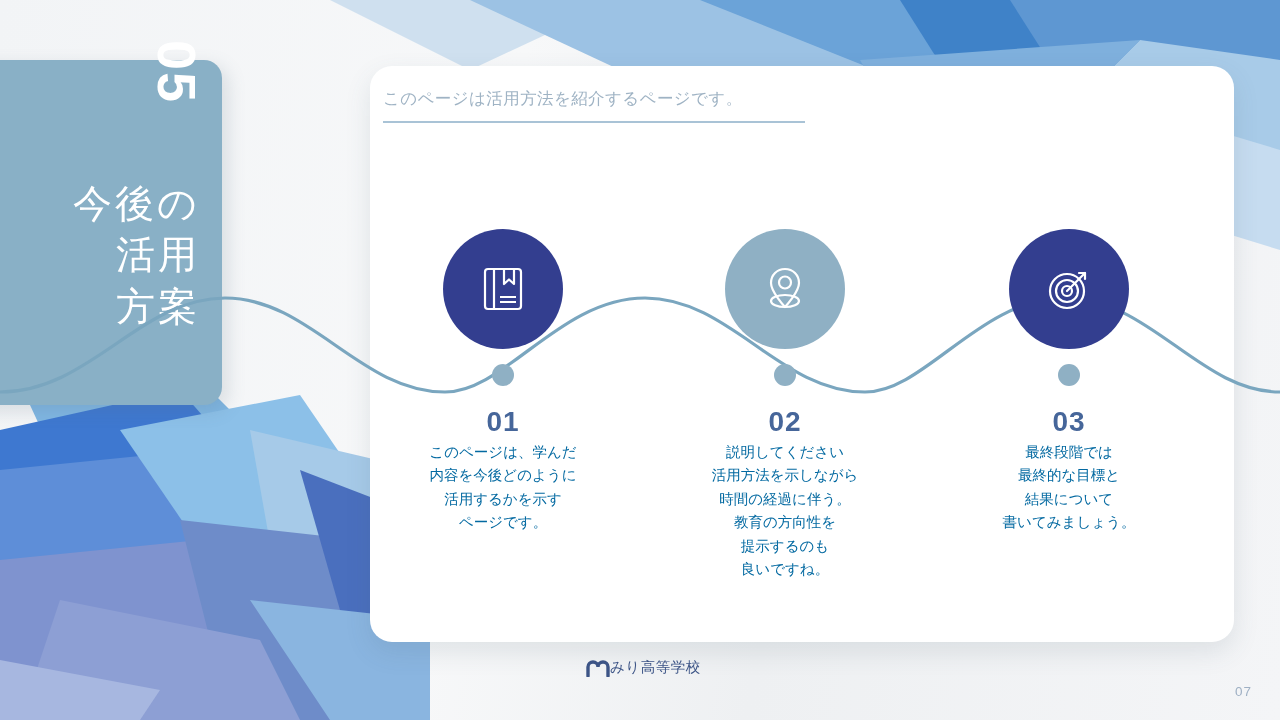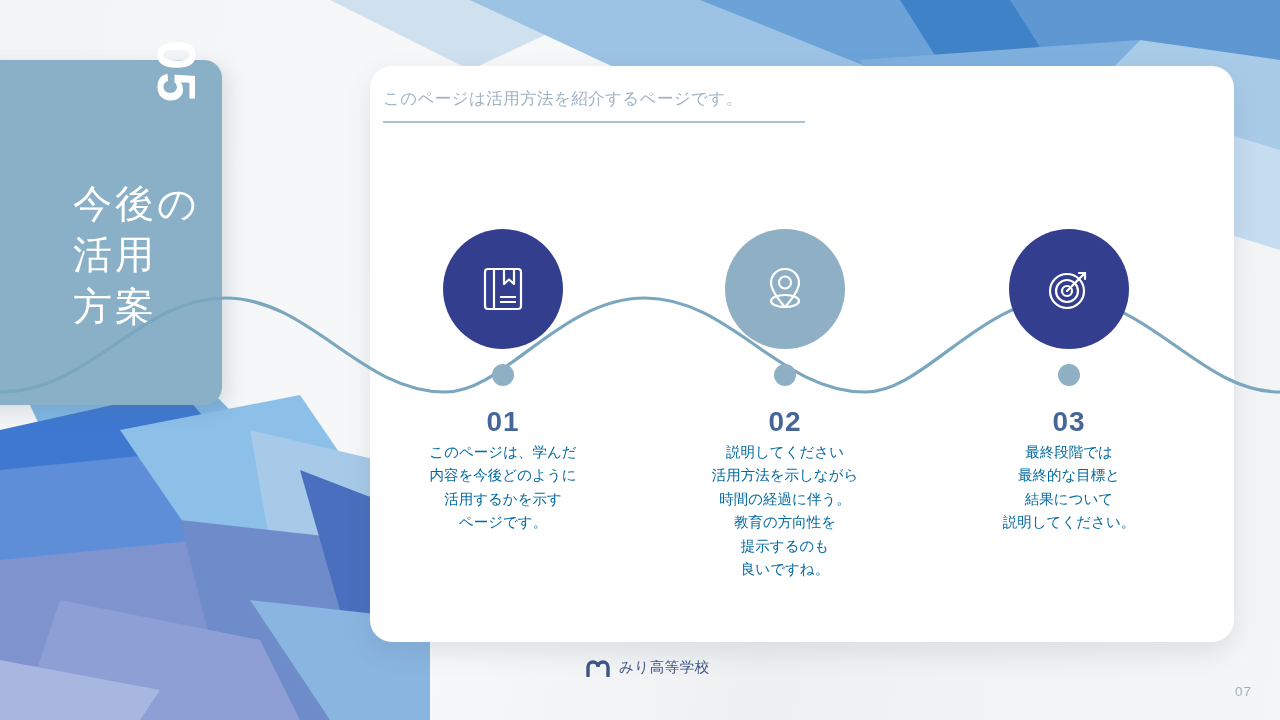--- a/index.html
+++ b/index.html
@@ -56,21 +56,21 @@
     color: #ffffff;
     letter-spacing: 2px;
     transform: rotate(90deg);
     transform-origin: right top;
     line-height: 1;
   }
   .panel-title {
     position: absolute;
     right: 22px;
     top: 118px;
-    text-align: left;
+    text-align: right;
     color: #ffffff;
     font-size: 39px;
     font-weight: 300;
     line-height: 1.32;
     letter-spacing: 3px;
   }
   .panel-title div { white-space: nowrap; }
 
   
   .card {
@@ -180,21 +180,20 @@
   }
   .step-body div { white-space: nowrap; }
 
   
   .footer {
     position: absolute;
     left: 586px;
     top: 658px;
     display: flex;
     align-items: center;
-    gap: 9px;
   }
   .footer-logo { display: block; }
   .footer-name {
     font-size: 14.5px;
     color: #3c5486;
     letter-spacing: 0.5px;
   }
   .page-num {
     position: absolute;
     right: 28px;
@@ -320,21 +319,21 @@
           <line x1="27" y1="31" x2="45" y2="13" stroke="#ffffff" stroke-width="2.2" stroke-linecap="round"></line>
           <path d="M 39 13 L 45 13 L 45 19" fill="none" stroke="#ffffff" stroke-width="2.2" stroke-linejoin="round" stroke-linecap="round"></path>
         </svg>
       </div>
       <div class="step-dot"></div>
       <div class="step-num">03</div>
       <div class="step-body">
         <div>最終段階では</div>
         <div>最終的な目標と</div>
         <div>結果について</div>
-        <div>説明してください。</div>
+        <div>書いてみましょう。</div>
       </div>
     </div>
 
   </div>
 
   <div class="footer">
     <svg class="footer-logo" width="24" height="18" viewBox="0 0 24 18">
       <path d="M 2 17 L 2 8 A 5 5 0 0 1 12 8 A 5 5 0 0 1 22 8 L 22 17" fill="none" stroke="#3c5486" stroke-width="3.4" stroke-linecap="round"></path>
     </svg>
     <div class="footer-name">みり高等学校</div>

